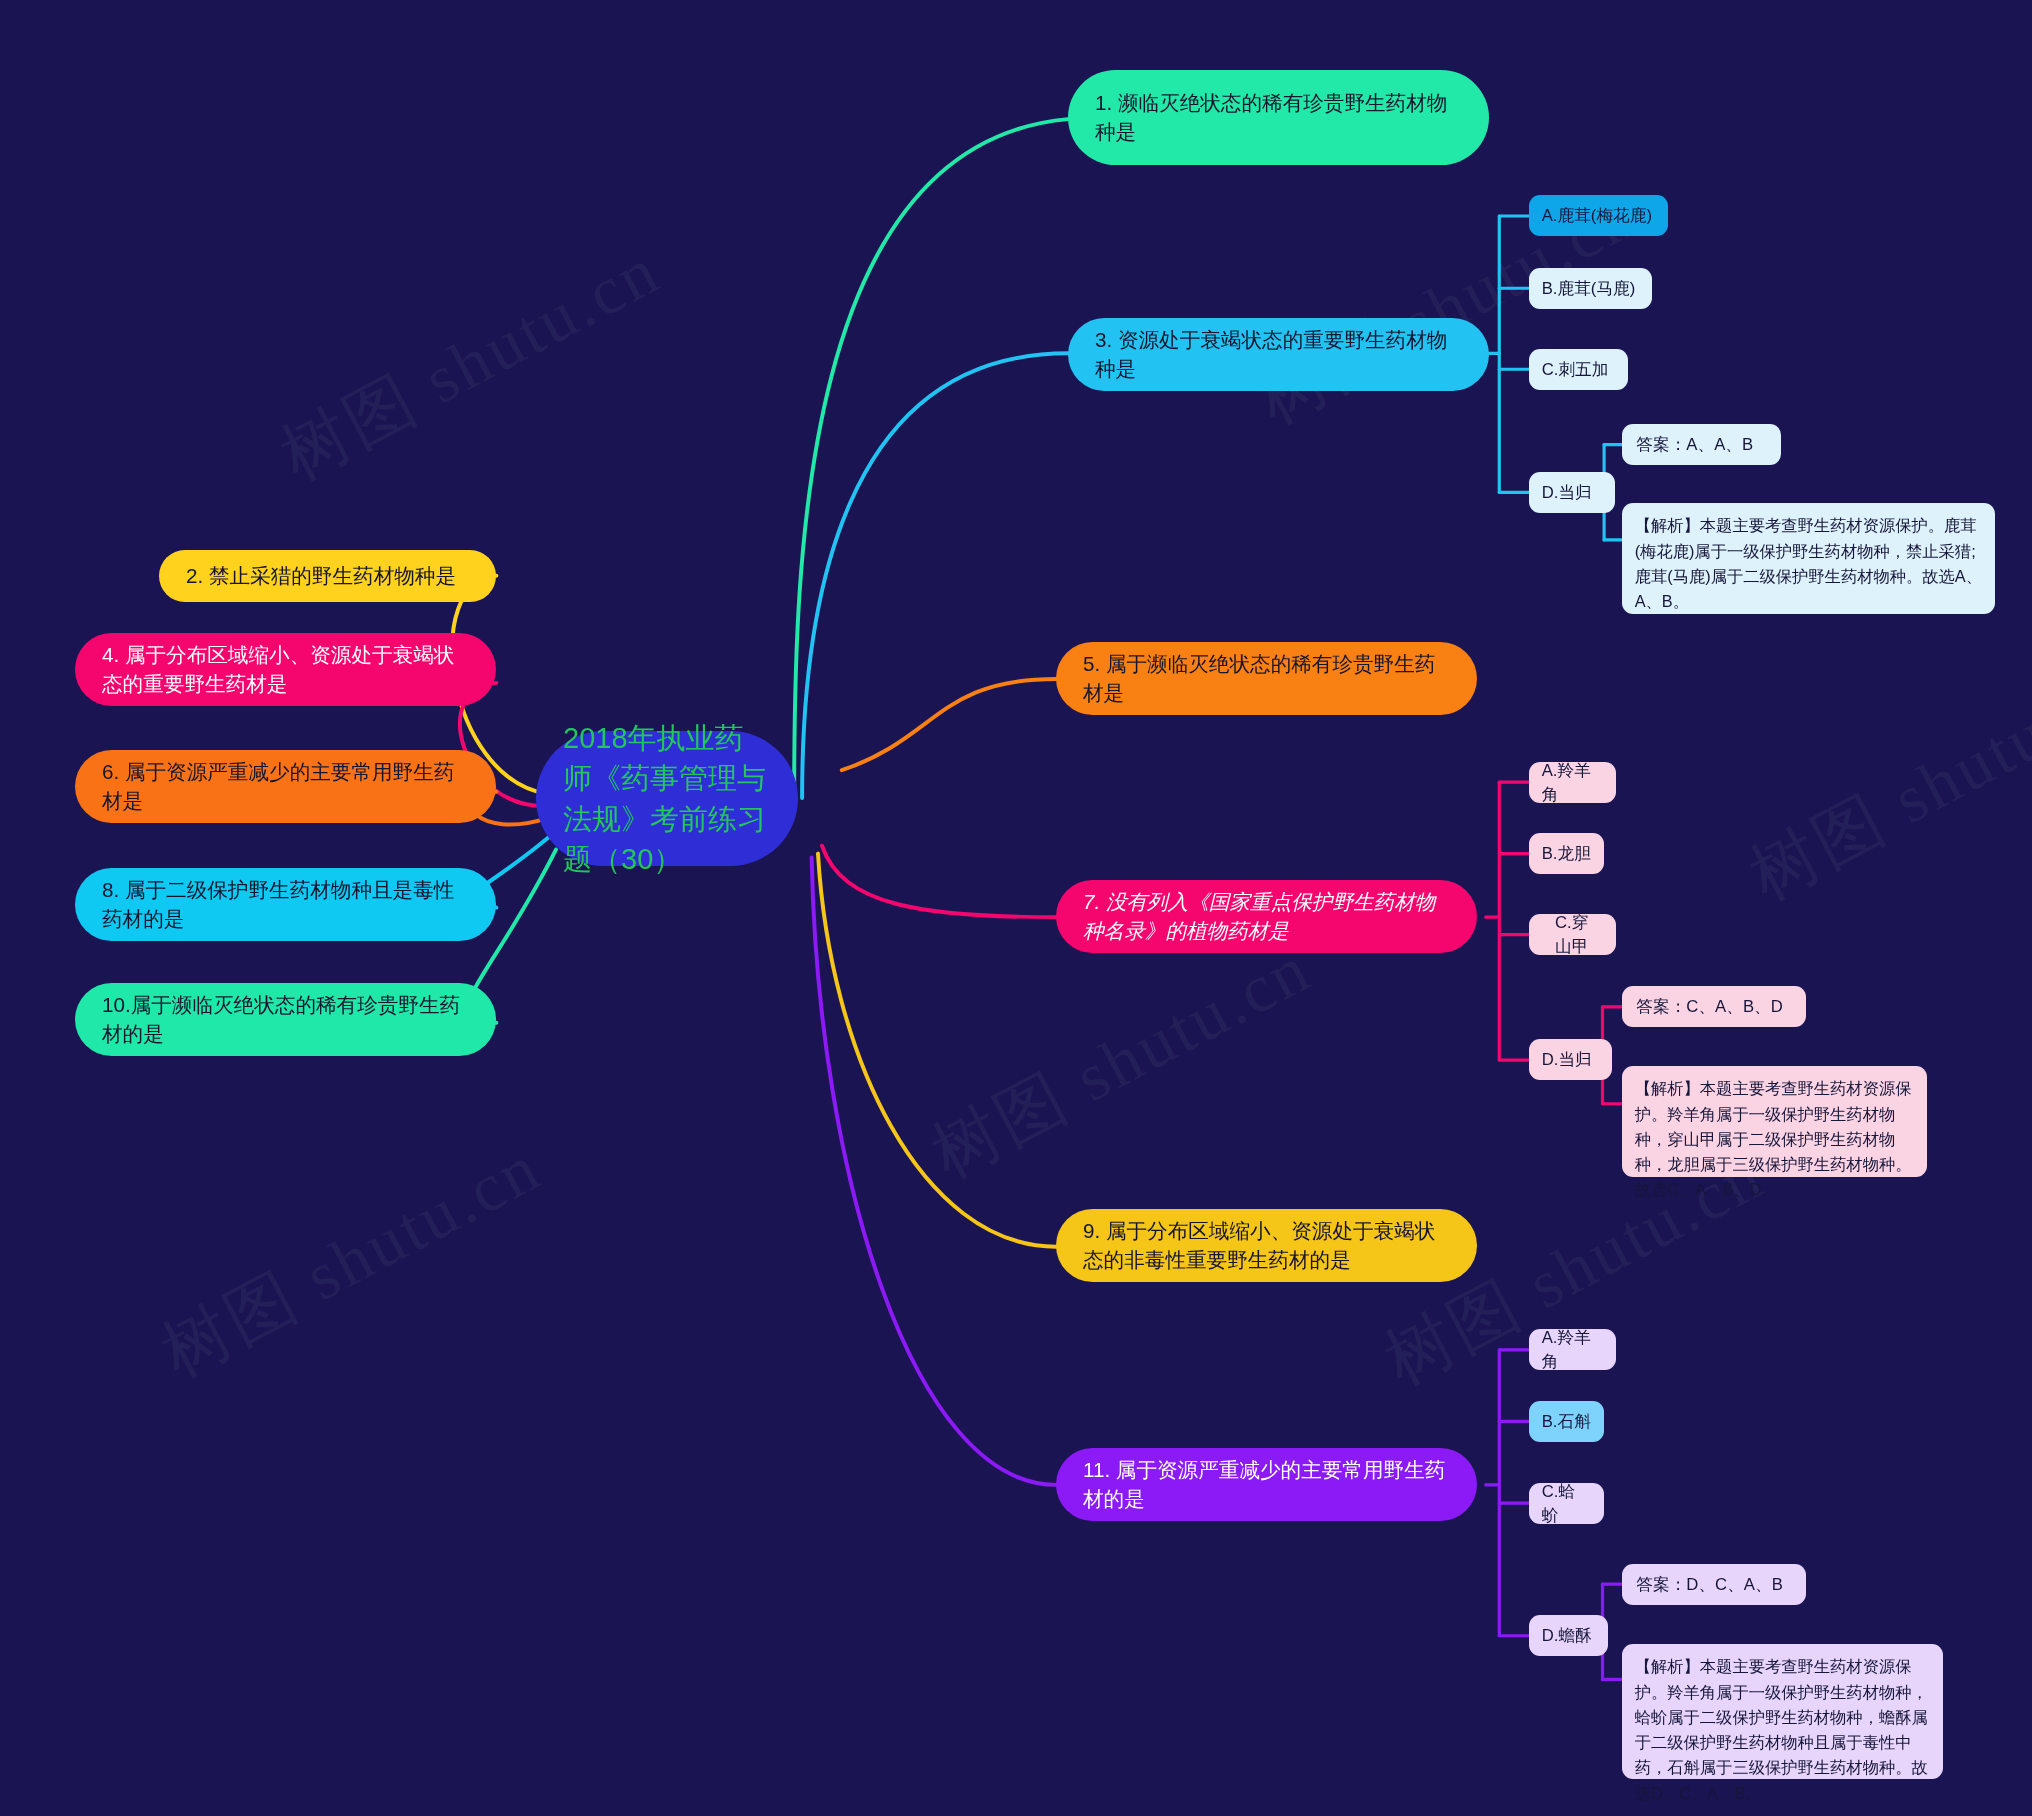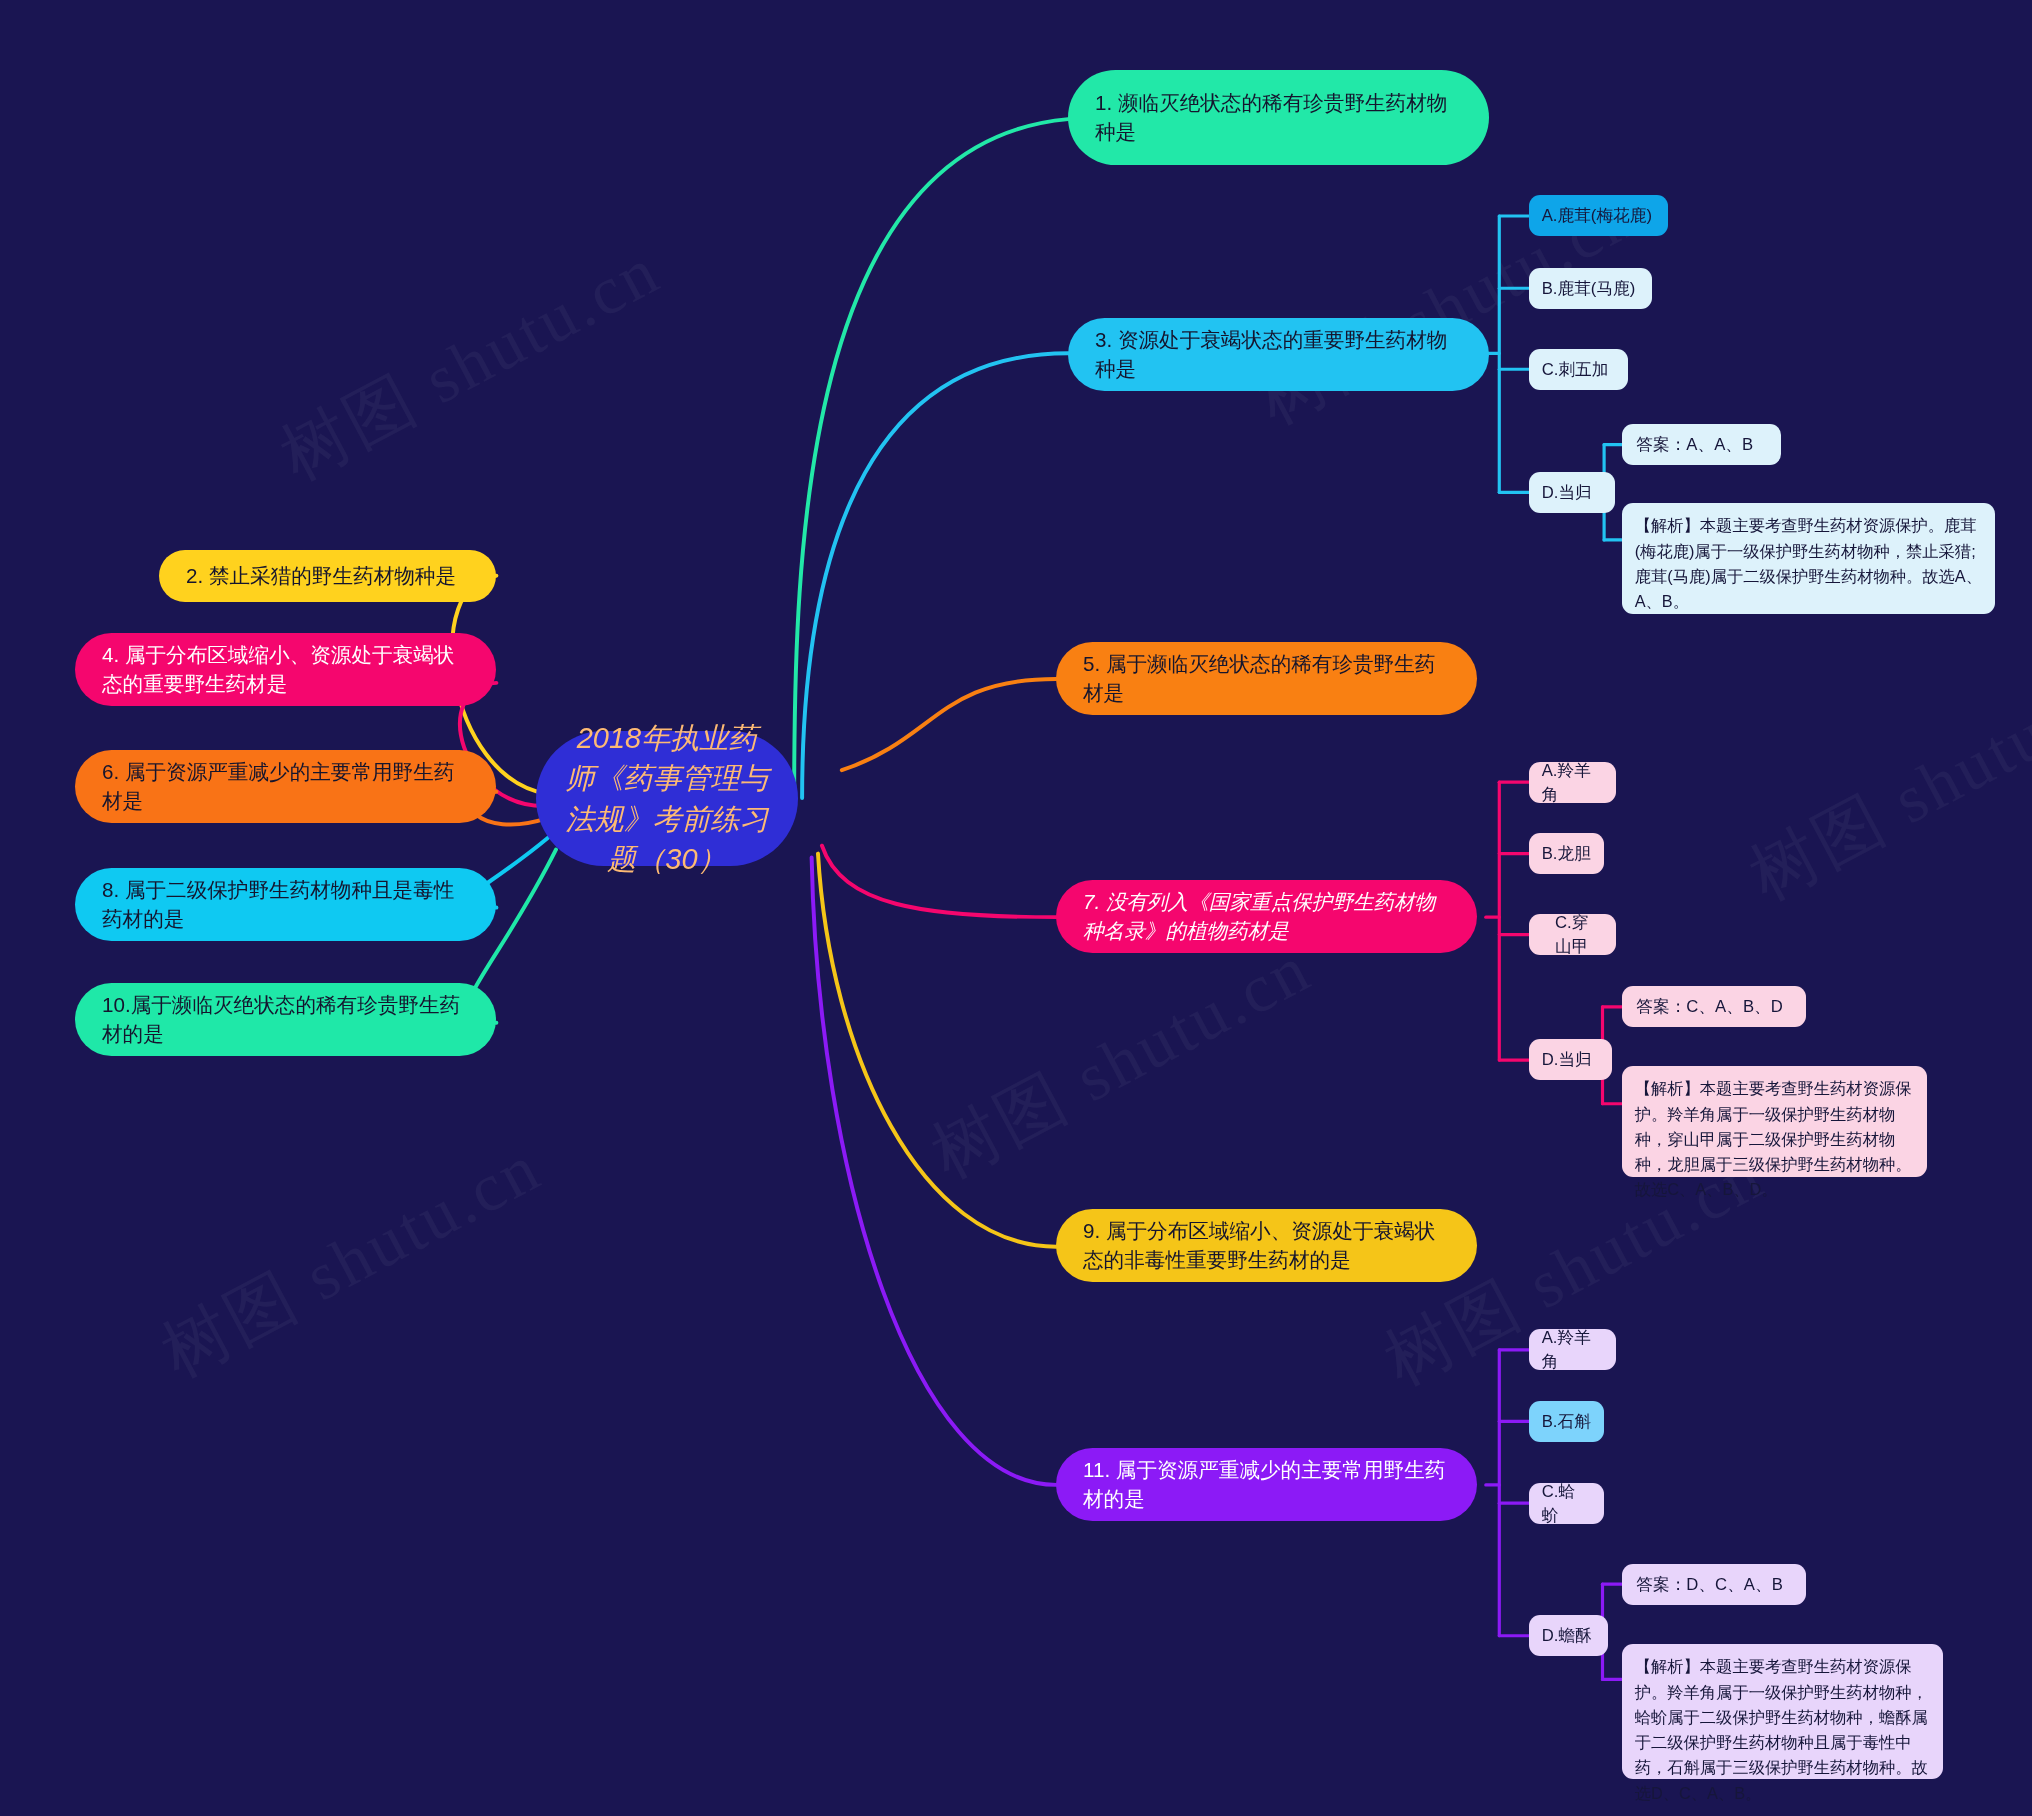--- a/index.html
+++ b/index.html
@@ -33,26 +33,24 @@
     display:flex;
     align-items:center;
     line-height:1.38;
     white-space:pre-wrap;
   }
 
   
   .central{
     border-radius:71px;
     background:#2f2ed6;
-    color:#fdba74;
+    color:#22c55e;
     font-size:29px;
     padding:20.6px 27px;
-    text-align:center;
     justify-content:center;
-    font-style:italic;
   }
 
   
   .q{
     border-radius:48px;
     font-size:20.6px;
     padding:17.5px 27px;
   }
   .q.dark{color:#15152e;}
   .q.light{color:#ffffff;}

